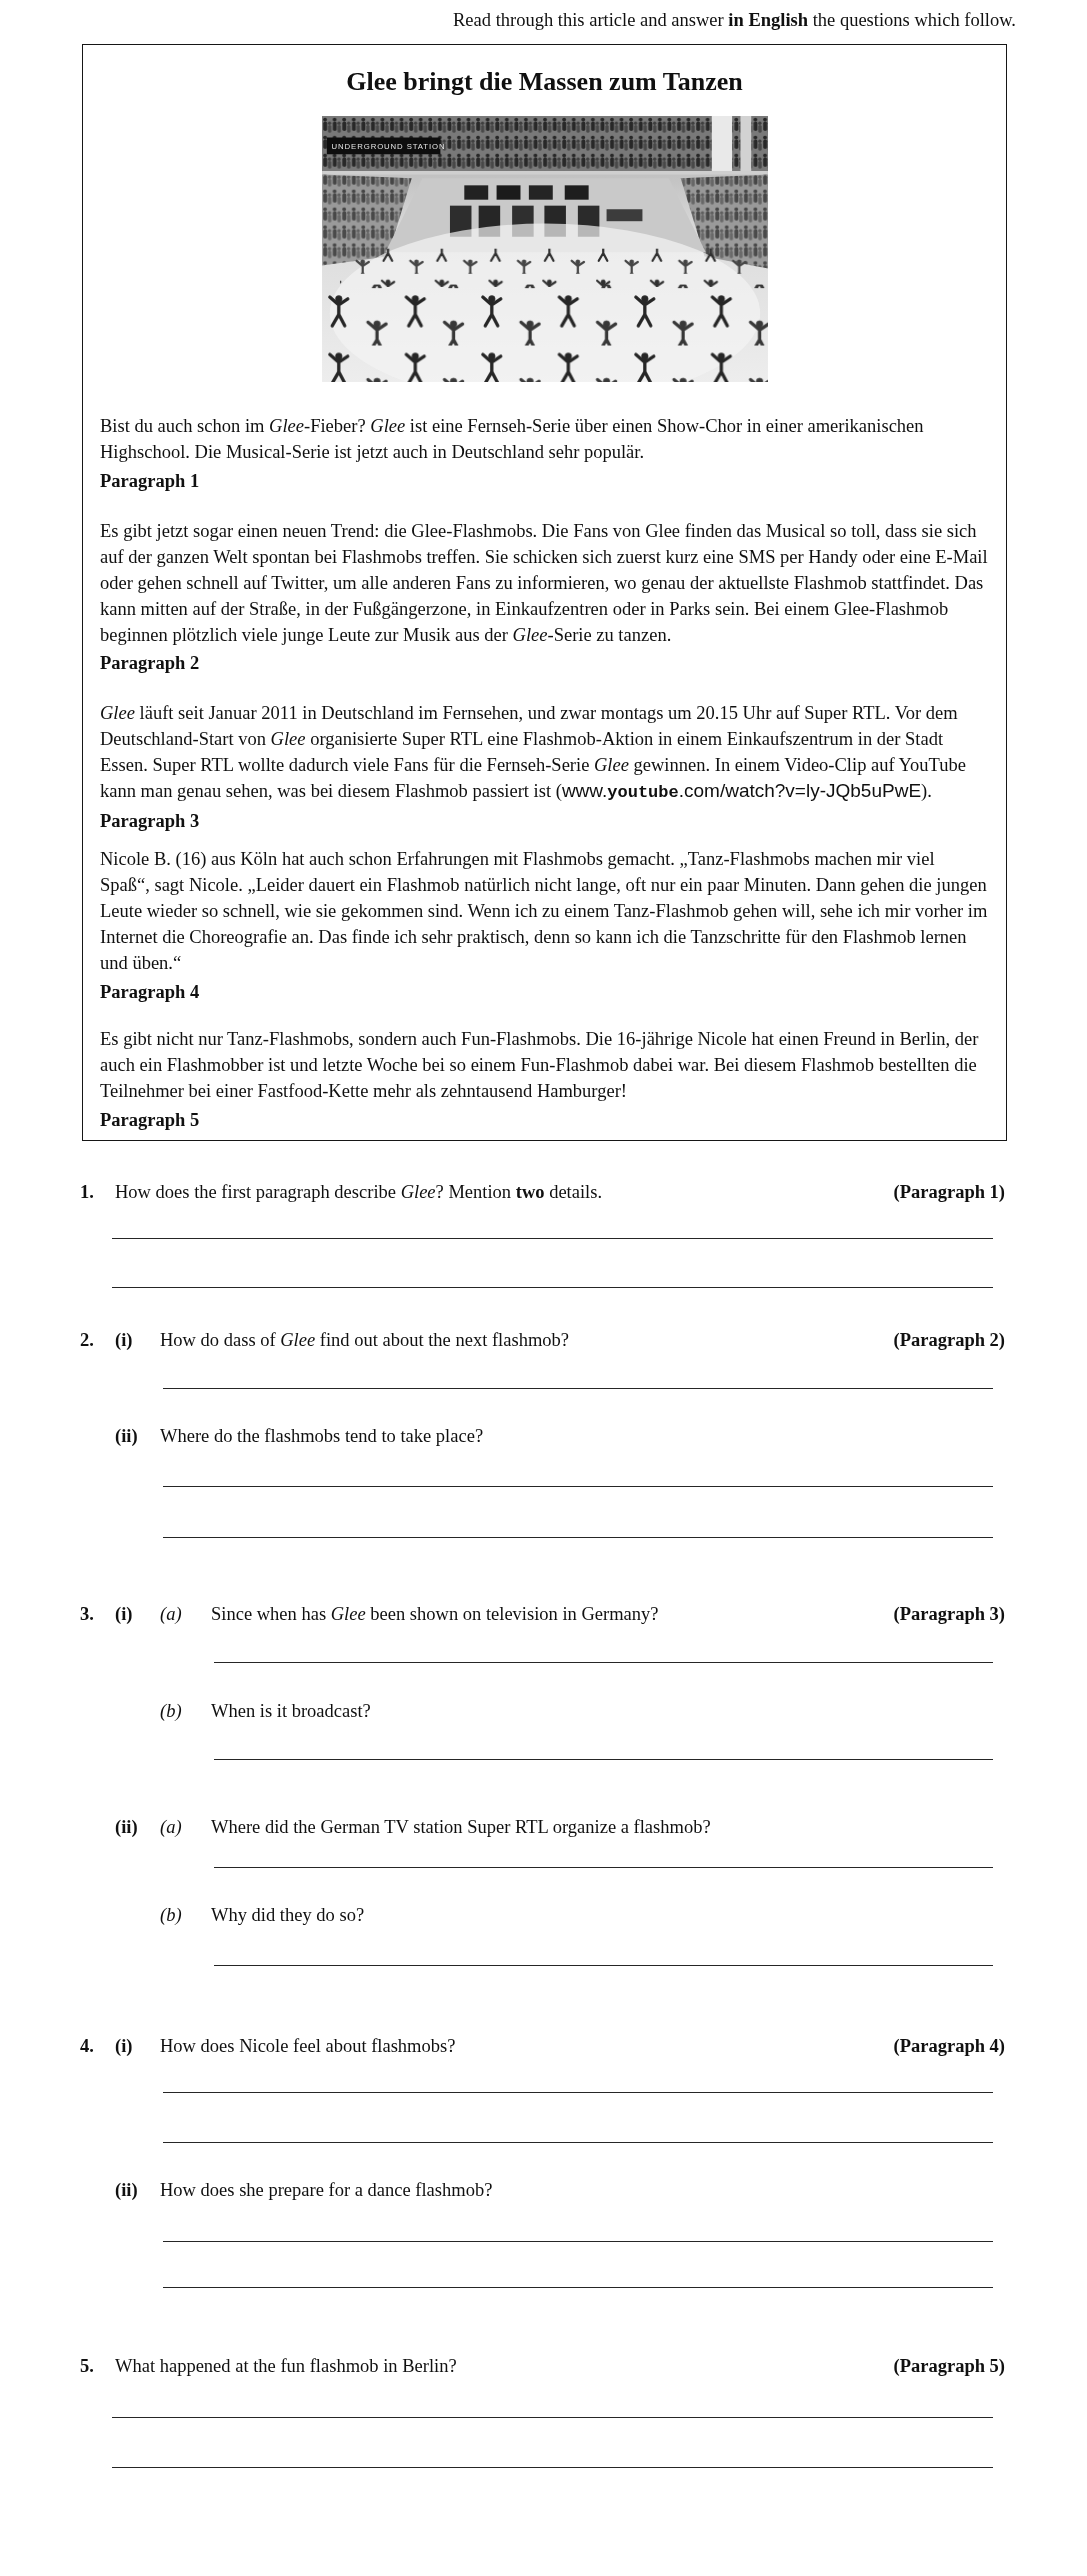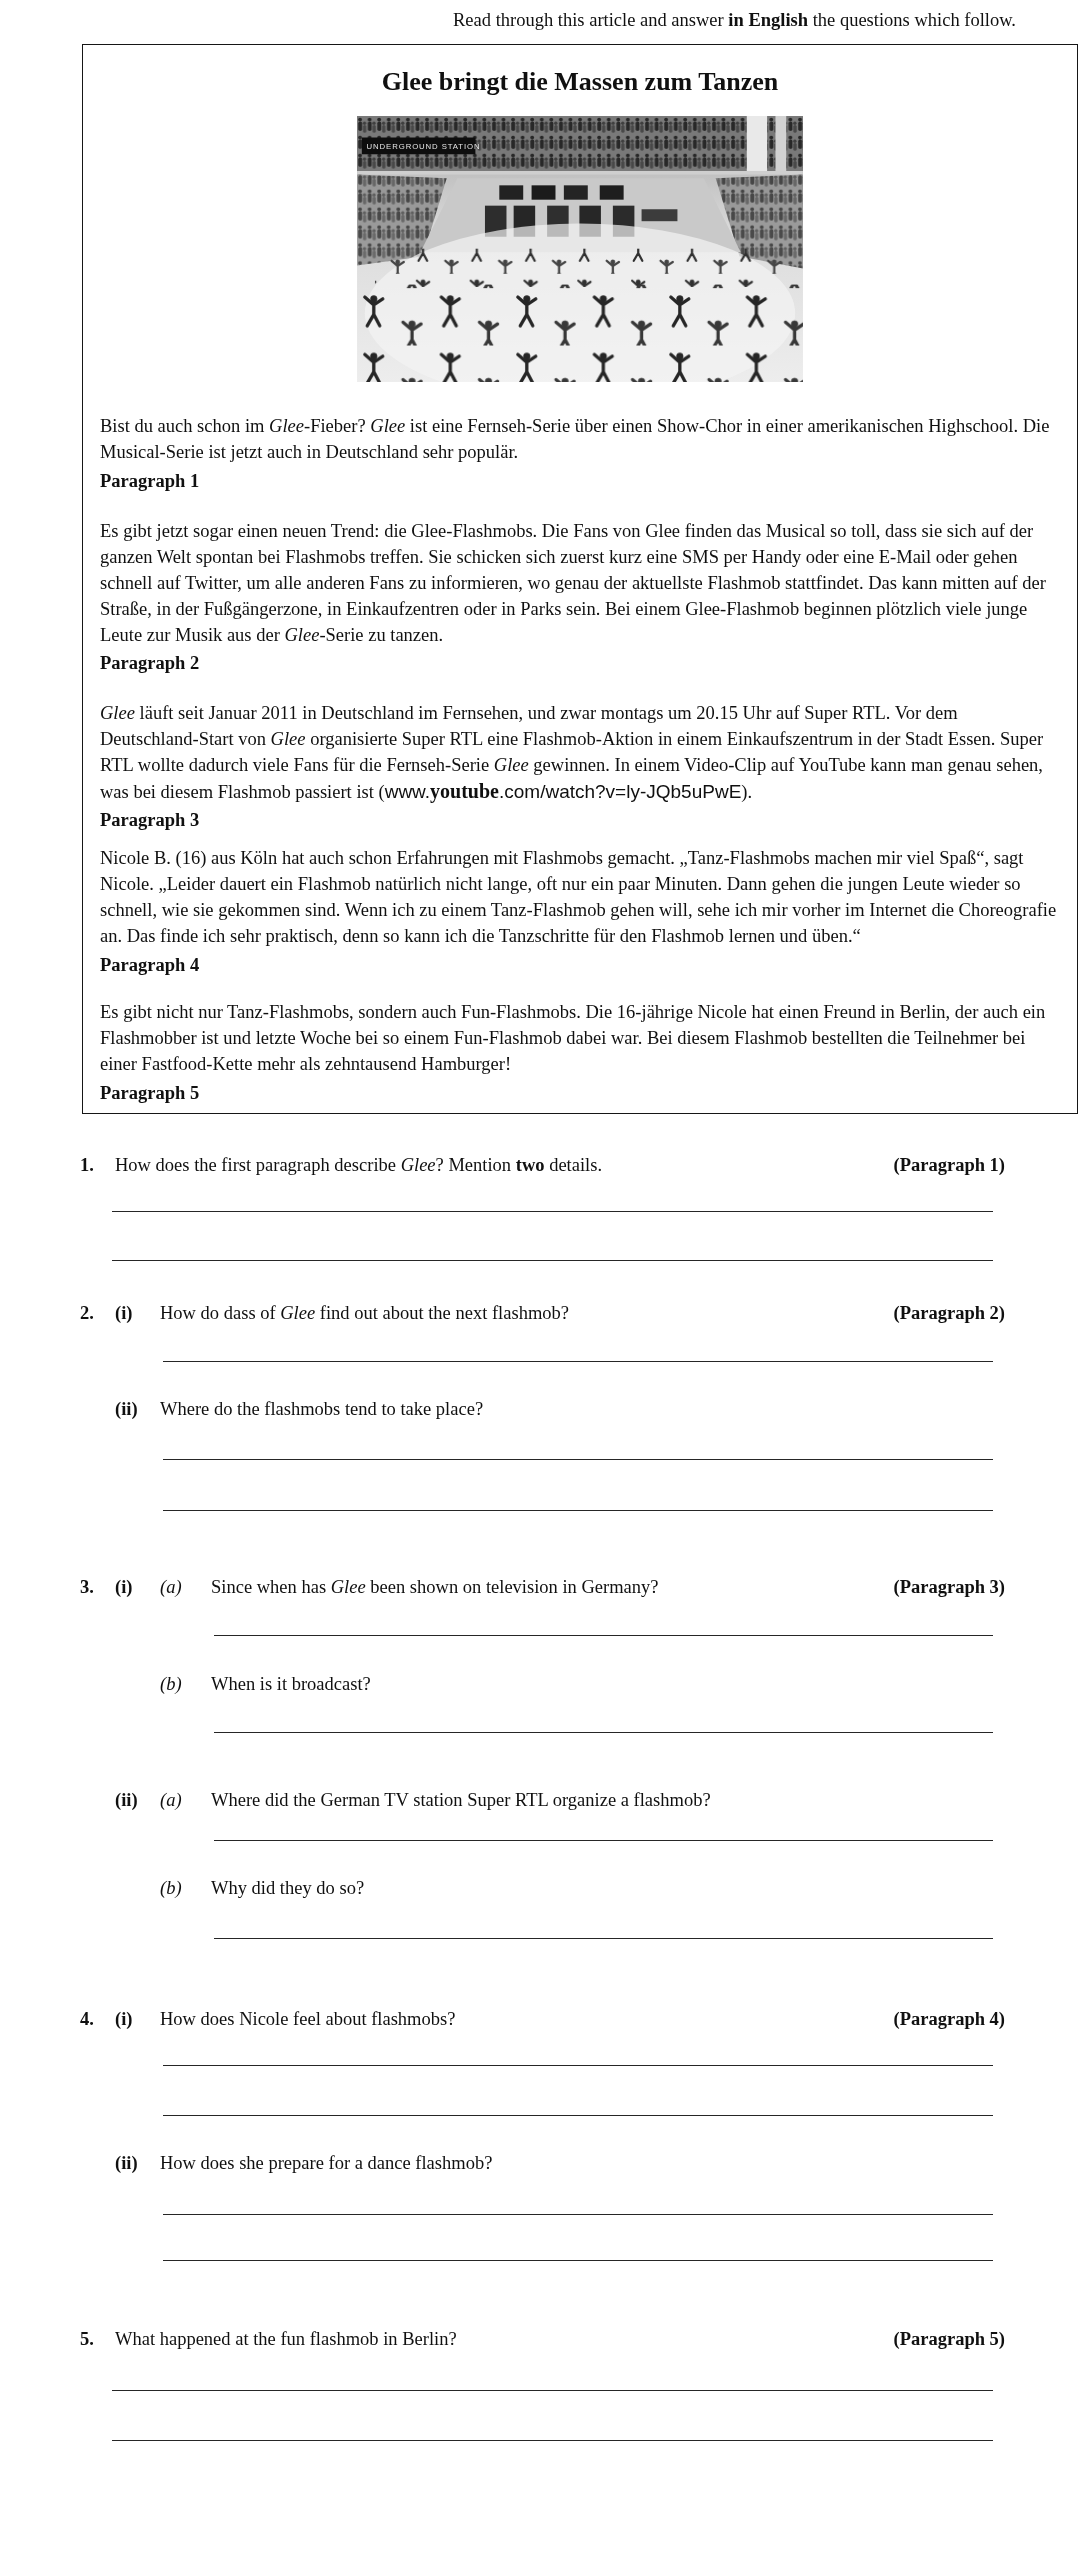--- a/index.html
+++ b/index.html
@@ -1,22 +1,22 @@
 <!DOCTYPE html>
 <html style="font-size:9.6px"><head>
 <meta charset="utf-8">
 <style>
   html,body{margin:0;padding:0;background:#ffffff;color:#101010;}
   body{width:1088px;font-family:"Liberation Serif",serif;}
   .instruction{margin:8.4px 72px 0 60px;font-size:18.5px;line-height:24px;text-align:right;}
   .b{font-weight:bold;}
   .it{font-style:italic;}
   .sans{font-family:Liberation Sans, sans-serif;font-size:19px;}
-  .sansb{font-family:Liberation Serif, serif;font-size:20px;font-weight:bold;}
-  .article-box{box-sizing:border-box;margin:12px 0 0 82px;width:996px;
+  .sansb{font-family:Liberation Mono, monospace;font-size:17px;font-weight:bold;}
+  .article-box{box-sizing:border-box;margin:12px 0 0 82px;width:925px;
     border:1.8px solid #161616;padding:21.5px 17px 7.2px 17px;}
   .title{margin:0;text-align:center;font-size:26px;line-height:29px;font-weight:bold;}
   .photo-wrap{width:446px;height:266px;margin:20.3px auto 0 auto;}
   .para{margin:0;}
   .ptext{margin:0;font-size:18.5px;line-height:26px;}
   .plabel{font-size:18.5px;line-height:26px;font-weight:bold;margin-top:2.4px;}
   .questions{margin:38px 83px 0 80px;font-size:18.5px;line-height:26px;padding-bottom:39px;}
   .qrow{display:flex;align-items:baseline;}
   .cnum{flex:0 0 35px;font-weight:bold;}
   .crom{flex:0 0 45px;font-weight:bold;}

